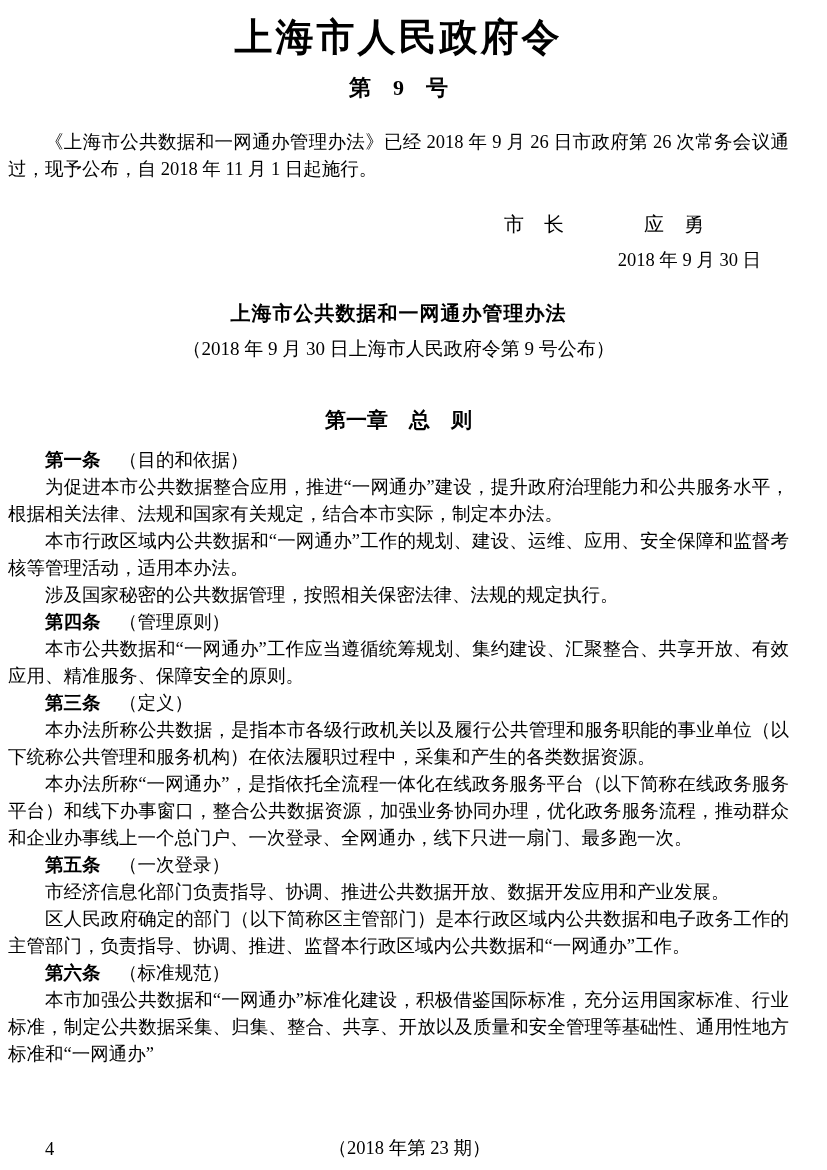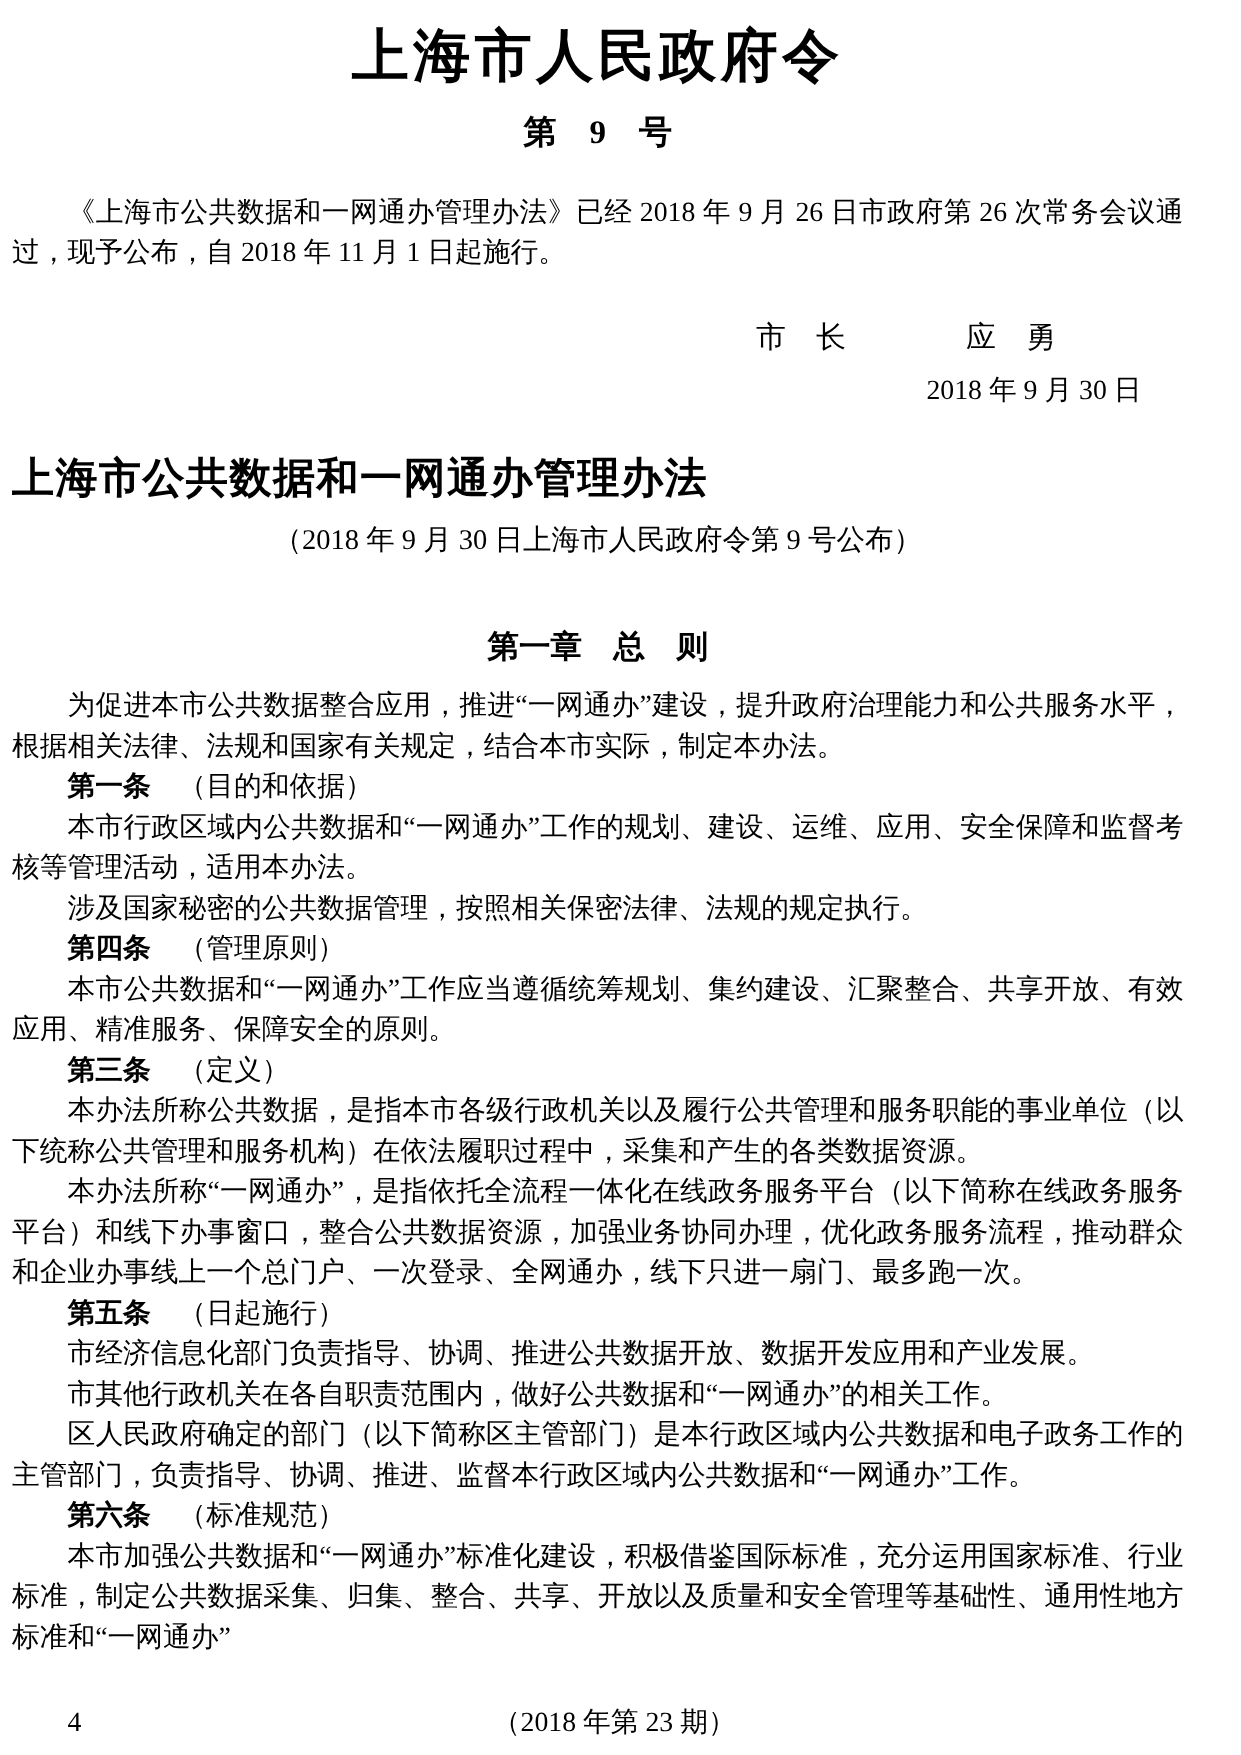--- a/index.html
+++ b/index.html
@@ -41,22 +41,22 @@
     font-size: 20px;
   }
   .sig-date {
     margin-top: 9px;
     padding-right: 28px;
     text-align: right;
     font-size: 18.5px;
   }
   .reg-title {
     margin: 28px 0 0 0;
-    text-align: left;
-    font-size: 28px;
+    text-align: center;
+    font-size: 20px;
     font-weight: bold;
     letter-spacing: 1px;
   }
   .reg-note {
     margin-top: 9px;
     text-align: center;
     font-size: 19px;
   }
   .chapter-heading {
     margin-top: 44px;
@@ -97,44 +97,43 @@
   <div class="sig-date">2018 年 9 月 30 日</div>
 
   <h2 class="reg-title">上海市公共数据和一网通办管理办法</h2>
   <div class="reg-note">（2018 年 9 月 30 日上海市人民政府令第 9 号公布）</div>
 
   <div class="chapter-heading">第一章　总　则</div>
 
   <div class="body-text">
 
     <div class="article">
+      <p class="para"><span class="article-label">第一条</span><span class="article-heading">（目的和依据）</span></p>
       <p class="para">为促进本市公共数据整合应用，推进“一网通办”建设，提升政府治理能力和公共服务水平，根据相关法律、法规和国家有关规定，结合本市实际，制定本办法。</p>
-      <p class="para"><span class="article-label">第一条</span><span class="article-heading">（目的和依据）</span></p>
     </div>
 
     <div class="article">
       <p class="para">本市行政区域内公共数据和“一网通办”工作的规划、建设、运维、应用、安全保障和监督考核等管理活动，适用本办法。</p>
       <p class="para">涉及国家秘密的公共数据管理，按照相关保密法律、法规的规定执行。</p>
     </div>
 
     <div class="article">
       <p class="para"><span class="article-label">第四条</span><span class="article-heading">（管理原则）</span></p>
       <p class="para">本市公共数据和“一网通办”工作应当遵循统筹规划、集约建设、汇聚整合、共享开放、有效应用、精准服务、保障安全的原则。</p>
     </div>
 
     <div class="article">
       <p class="para"><span class="article-label">第三条</span><span class="article-heading">（定义）</span></p>
       <p class="para">本办法所称公共数据，是指本市各级行政机关以及履行公共管理和服务职能的事业单位（以下统称公共管理和服务机构）在依法履职过程中，采集和产生的各类数据资源。</p>
       <p class="para">本办法所称“一网通办”，是指依托全流程一体化在线政务服务平台（以下简称在线政务服务平台）和线下办事窗口，整合公共数据资源，加强业务协同办理，优化政务服务流程，推动群众和企业办事线上一个总门户、一次登录、全网通办，线下只进一扇门、最多跑一次。</p>
     </div>
 
     <div class="article">
-      <p class="para"><span class="article-label">第五条</span><span class="article-heading">（日起施行）</span></p>
+      <p class="para"><span class="article-label">第五条</span><span class="article-heading">（一次登录）</span></p>
       <p class="para">市经济信息化部门负责指导、协调、推进公共数据开放、数据开发应用和产业发展。</p>
-      <p class="para">市其他行政机关在各自职责范围内，做好公共数据和“一网通办”的相关工作。</p>
       <p class="para">区人民政府确定的部门（以下简称区主管部门）是本行政区域内公共数据和电子政务工作的主管部门，负责指导、协调、推进、监督本行政区域内公共数据和“一网通办”工作。</p>
     </div>
 
     <div class="article">
       <p class="para"><span class="article-label">第六条</span><span class="article-heading">（标准规范）</span></p>
       <p class="para">本市加强公共数据和“一网通办”标准化建设，积极借鉴国际标准，充分运用国家标准、行业标准，制定公共数据采集、归集、整合、共享、开放以及质量和安全管理等基础性、通用性地方标准和“一网通办”</p>
     </div>
 
   </div>
 

